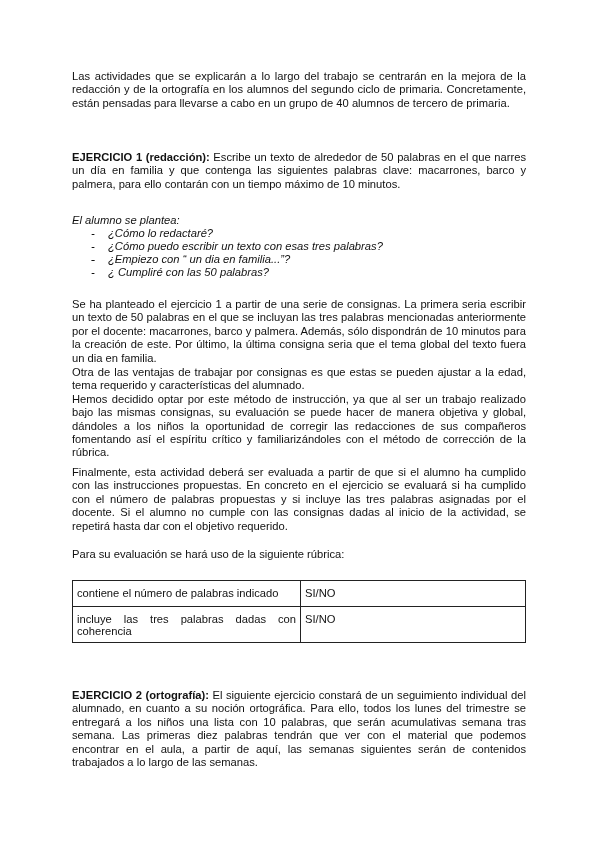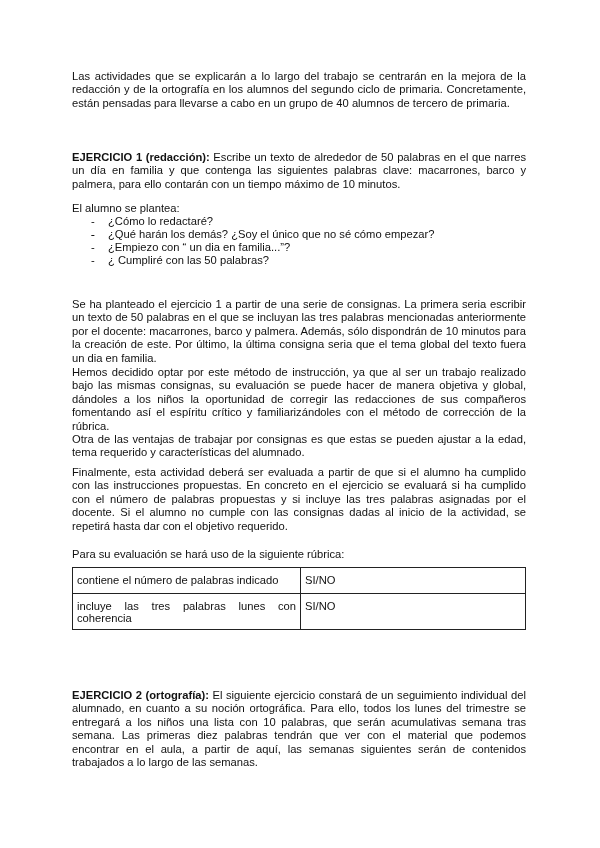--- a/index.html
+++ b/index.html
@@ -4,75 +4,75 @@
 <style>
   html, body { margin: 0; padding: 0; background: #ffffff; }
   body { width: 600px; height: 848px; position: relative; overflow: hidden;
          font-family: "Liberation Sans", sans-serif; color: #111111; }
   p { margin: 0; font-size: 11.2px; line-height: 13.4px; text-align: justify; }
   .blk { position: absolute; left: 72px; width: 454px; }
   b { font-weight: bold; margin-top: 35px; }
   ul.q { list-style: none; margin: 0; padding: 0; }
   ul.q li { position: relative; font-size: 11.2px; line-height: 12.9px; padding-left: 36px; }
   ul.q li .dash { position: absolute; left: 19px; }
-  table.rub { border-collapse: collapse; width: 454px; font-size: 11.2px; }
+  table.rub { border-collapse: collapse; width: 454px; font-size: 11.2px; margin-top: 13px; }
   table.rub td { border: 1.3px solid #222; vertical-align: top; padding: 6px 4px 5px 4px; line-height: 12px; }
   table.rub td.c1 { width: 219px; text-align: justify; }
   table.rub tr.r1 td { height: 14px; }
   table.rub tr.r2 td { height: 24px; }
   table.rub tr.r3 td { height: 12px; }
 </style>
 </head>
 <body>
 
 <div class="blk" style="top:70px;">
   <p>Las actividades que se explicarán a lo largo del trabajo se centrarán en la mejora de la redacción y de la ortografía en los alumnos del segundo ciclo de primaria. Concretamente, están pensadas para llevarse a cabo en un grupo de 40 alumnos de tercero de primaria.</p>
 </div>
 
 <div class="blk" style="top:151px;">
   <p><b>EJERCICIO 1 (redacción):</b><span> Escribe un texto de alrededor de 50 palabras en el que narres un día en familia y que contenga las siguientes palabras clave: macarrones, barco y palmera, para ello contarán con un tiempo máximo de 10 minutos.</span></p>
 </div>
 
-<div class="blk" style="top:202px;">
+<div class="blk" style="top:214px;font-style:italic;">
   <p style="line-height:12.9px;">El alumno se plantea:</p>
   <ul class="q">
     <li><span class="dash">-</span><span>¿Cómo lo redactaré?</span></li>
+    <li><span class="dash">-</span><span>¿Cómo puedo escribir un texto con esas tres palabras?</span></li>
     <li><span class="dash">-</span></li>
-    <li><span class="dash">-</span><span>¿Qué harán los demás? ¿Soy el único que no sé cómo empezar?</span></li>
     <li><span class="dash">-</span><span>¿Empiezo con “ un dia en familia...”?</span></li>
     <li><span class="dash">-</span><span>¿ Cumpliré con las 50 palabras?</span></li>
   </ul>
 </div>
 
 <div class="blk" style="top:290px;margin-top:8px;">
   <p>Se ha planteado el ejercicio 1 a partir de una serie de consignas. La primera seria escribir un texto de 50 palabras en el que se incluyan las tres palabras mencionadas anteriormente por el docente: macarrones, barco y palmera. Además, sólo dispondrán de 10 minutos para la creación de este. Por último, la última consigna seria que el tema global del texto fuera un dia en familia.</p>
 </div>
 
 <div class="blk" style="top:366px;">
+  <p>Otra de las ventajas de trabajar por consignas es que estas se pueden ajustar a la edad, tema requerido y características del alumnado.</p>
   <p>Hemos decidido optar por este método de instrucción, ya que al ser un trabajo realizado bajo las mismas consignas, su evaluación se puede hacer de manera objetiva y global, dándoles a los niños la oportunidad de corregir las redacciones de  sus compañeros fomentando así el espíritu crítico y familiarizándoles con el método de corrección de la rúbrica.</p>
-  <p>Otra de las ventajas de trabajar por consignas es que estas se pueden ajustar a la edad, tema requerido y características del alumnado.</p>
 </div>
 
 <div class="blk" style="top:466px;">
   <p>Finalmente, esta actividad deberá ser evaluada a partir de que si el alumno ha cumplido con las instrucciones propuestas. En concreto en el ejercicio se evaluará si ha cumplido con el número de palabras propuestas y si incluye las tres palabras asignadas por el docente. Si el alumno no cumple con las consignas dadas al inicio de la actividad, se repetirá hasta dar con el objetivo requerido.</p>
 </div>
 
 <div class="blk" style="top:548px;">
   <p>Para su evaluación se hará uso de la siguiente rúbrica:</p>
 </div>
 
 <div class="blk" style="top:567px;">
   <table class="rub">
     <tbody>
         <tr class="r1">
       <td class="c1">contiene el número de palabras indicado</td>
       <td>SI/NO</td>
     </tr>
     <tr class="r2">
-      <td class="c1">incluye las tres palabras lunes con coherencia</td>
+      <td class="c1">incluye las tres palabras dadas con coherencia</td>
       <td>SI/NO</td>
     </tr>
   </tbody>
     </table>
 </div>
 
 <div class="blk" style="top:689px;">
   <p><b>EJERCICIO 2 (ortografía):</b><span> El siguiente ejercicio constará de un seguimiento individual del alumnado, en cuanto a su noción ortográfica. Para ello, todos los lunes del trimestre se entregará a los niños una lista con 10 palabras, que serán acumulativas semana tras semana. Las primeras diez palabras tendrán que ver con el material que podemos encontrar en el aula, a partir de aquí, las semanas siguientes serán de contenidos trabajados a lo largo de las semanas.</span></p>
 </div>
 

